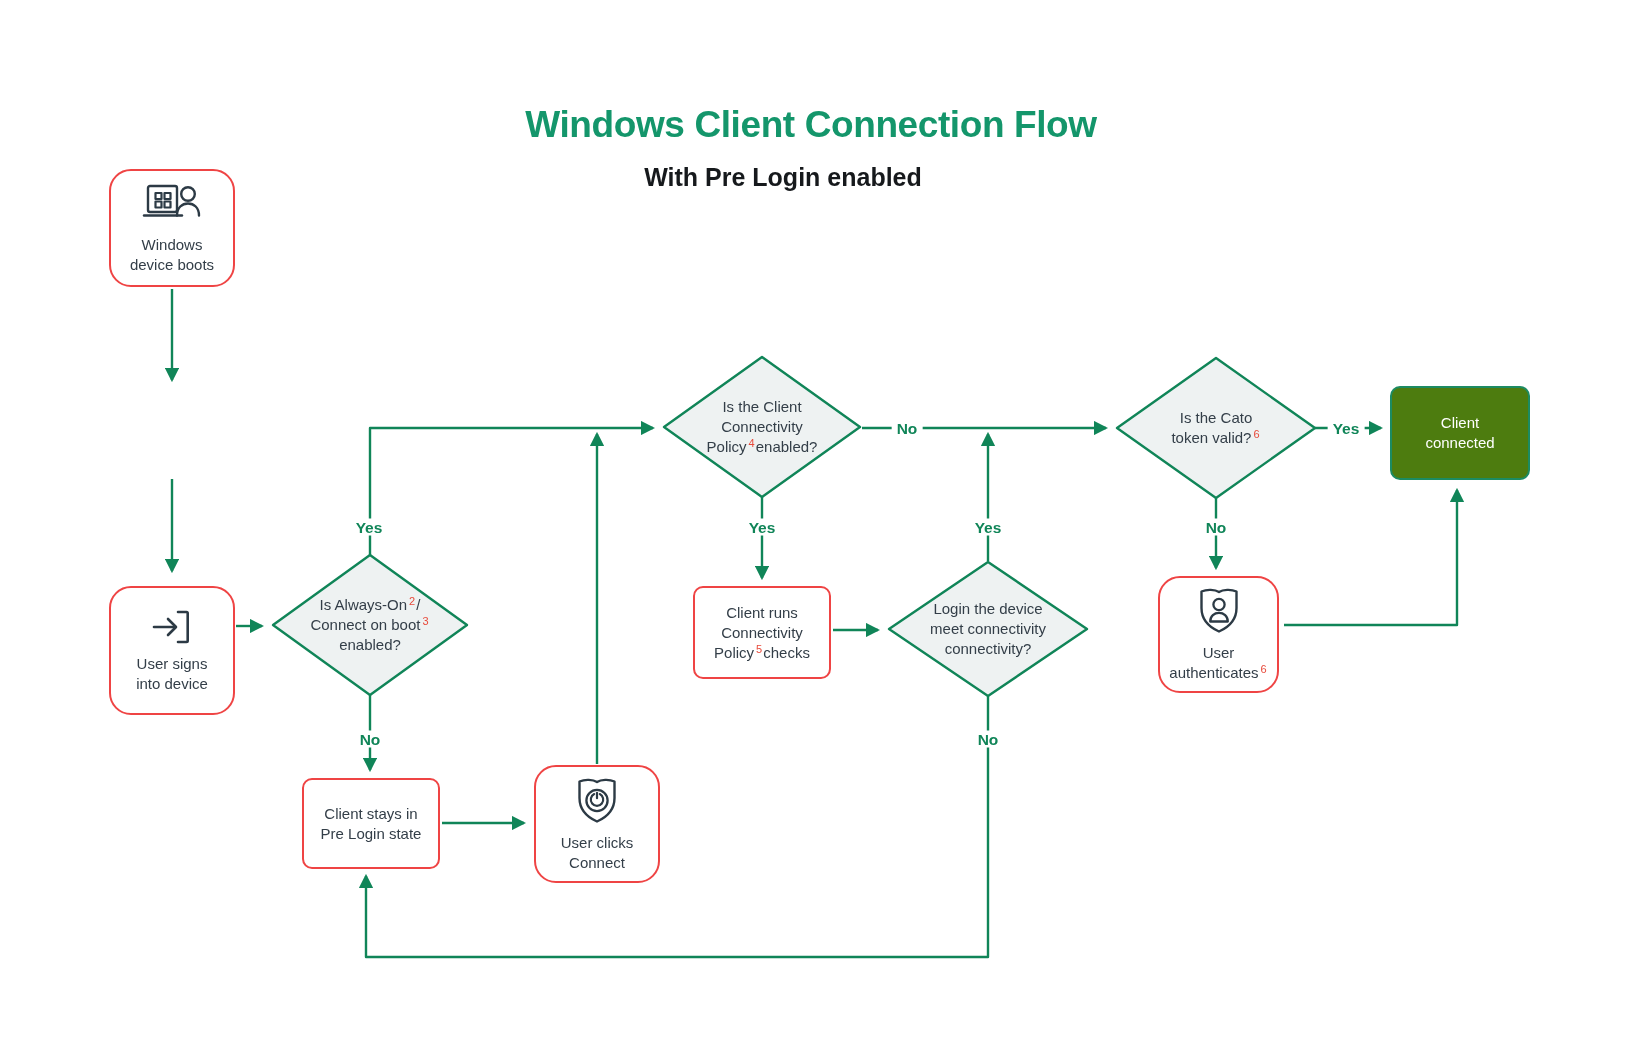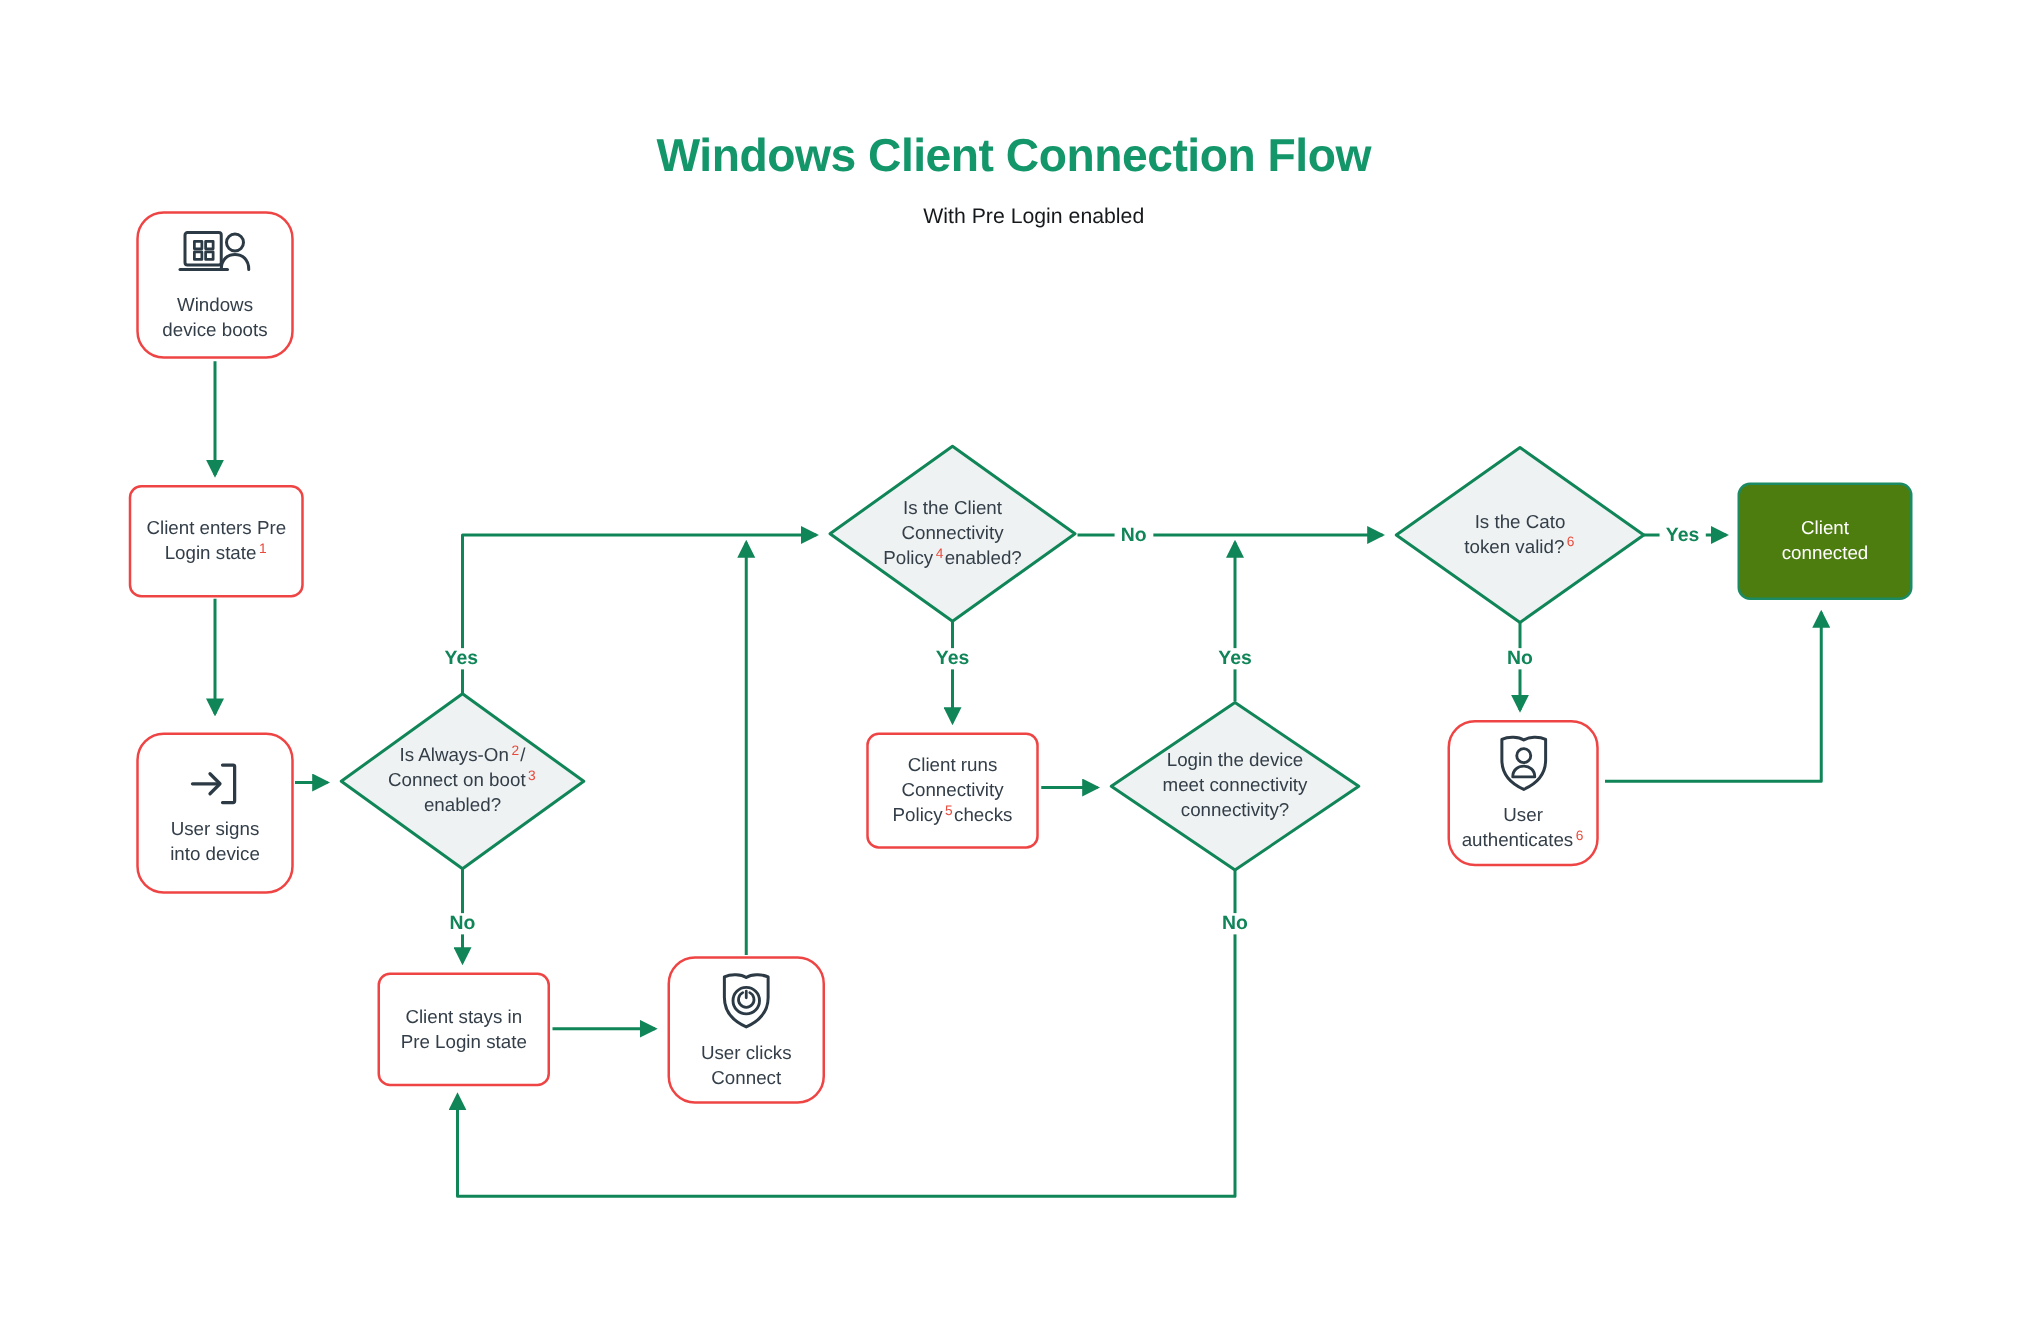--- a/index.html
+++ b/index.html
@@ -2,21 +2,21 @@
 <html><head>
 <meta charset="utf-8">
 <style>
   html,body{margin:0;padding:0;background:#fff;}
   body{font-family:"Liberation Sans","DejaVu Sans",sans-serif;}
   .canvas{position:relative;width:1632px;height:1056px;background:#ffffff;overflow:hidden;}
   .edges{position:absolute;left:0;top:0;width:1632px;height:1056px;}
   .title{position:absolute;left:783px;top:104px;transform:translateX(-50%);
          font-size:37px;font-weight:bold;color:#14966B;letter-spacing:-0.4px;white-space:nowrap;margin-left:28px;}
   .subtitle{position:absolute;left:783px;top:163px;transform:translateX(-50%);
-         font-size:17px;font-weight:normal;color:#16191C;white-space:nowrap;margin-left:44px;}
+         font-size:25px;font-weight:bold;color:#16191C;white-space:nowrap;}
   .node{position:absolute;box-sizing:border-box;background:#fff;border:2px solid #ef4444;
         border-radius:10px;display:flex;flex-direction:column;align-items:center;justify-content:center;
         text-align:center;font-size:15px;line-height:20px;color:#333E48;gap:7px;}
   .icon-box{border-radius:22px;}
   .filled{background:#4d7c0f;border-color:#1C8B63;color:#ffffff;}
   .dlabel{position:absolute;transform:translate(-50%,-50%);width:176px;text-align:center;
           font-size:15px;line-height:20px;color:#333E48;}
   .elabel{position:absolute;transform:translate(-50%,-50%);background:#ffffff;padding:0 5px;
           color:#108558;font-weight:bold;font-size:15.5px;line-height:17px;text-align:right;}
   sup{font-size:11px;color:#E84A3B;position:relative;top:1px;vertical-align:super;
@@ -69,23 +69,20 @@
       <rect x="23.5" y="11" width="6" height="6" stroke-width="2.2"></rect>
       <rect x="14.5" y="19.5" width="6" height="6" stroke-width="2.2"></rect>
       <rect x="23.5" y="19.5" width="6" height="6" stroke-width="2.2"></rect>
       <path d="M3,33.5 h38"></path>
       <circle cx="47" cy="12" r="6.8"></circle>
       <path d="M36,33.5 c0-8 5.2-12 11-12 s11,4 11,12"></path>
     </svg>
     <div><span>Windows</span><br><span>device boots</span></div>
   </div>
 
-  <div class="node" style="left:103px;top:388px;width:140px;height:90px">
-    <div><span>Client enters Pre</span><br><span>Login state</span><sup>1</sup></div>
-  </div>
 
   <div class="node icon-box" style="left:109px;top:586px;width:126px;height:129px">
     <svg class="icon" width="46" height="40" viewBox="0 0 46 40" fill="none" stroke="#2C3A45" stroke-width="2.6" stroke-linecap="round" stroke-linejoin="round">
       <path d="M29,5 h8.5 a1.2,1.2 0 0 1 1.2,1.2 v27.6 a1.2,1.2 0 0 1 -1.2,1.2 H29"></path>
       <path d="M5,20 h21"></path>
       <path d="M19,12 l8,8 -8,8"></path>
     </svg>
     <div><span>User signs</span><br><span>into device</span></div>
   </div>
 

